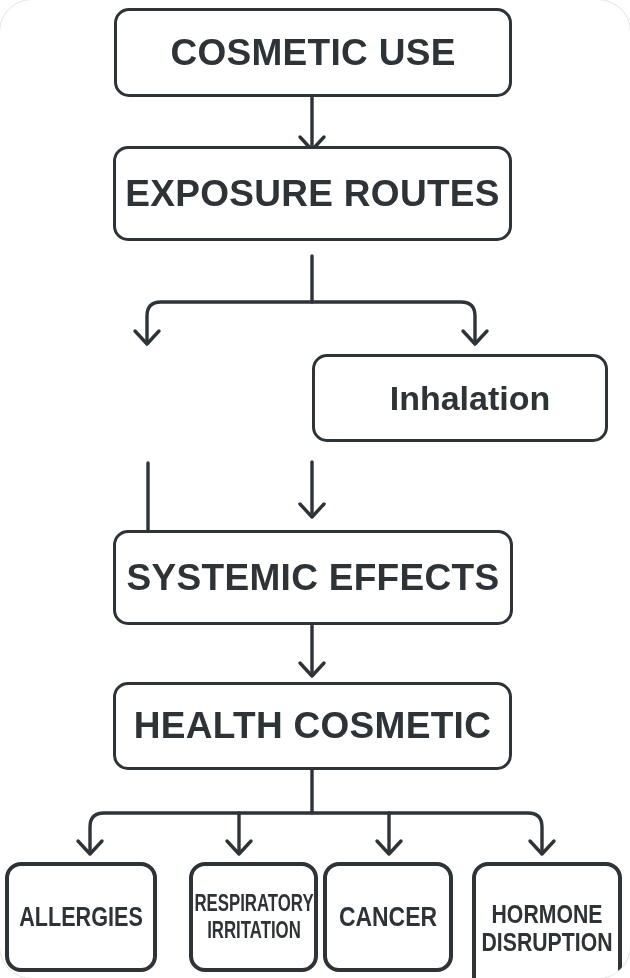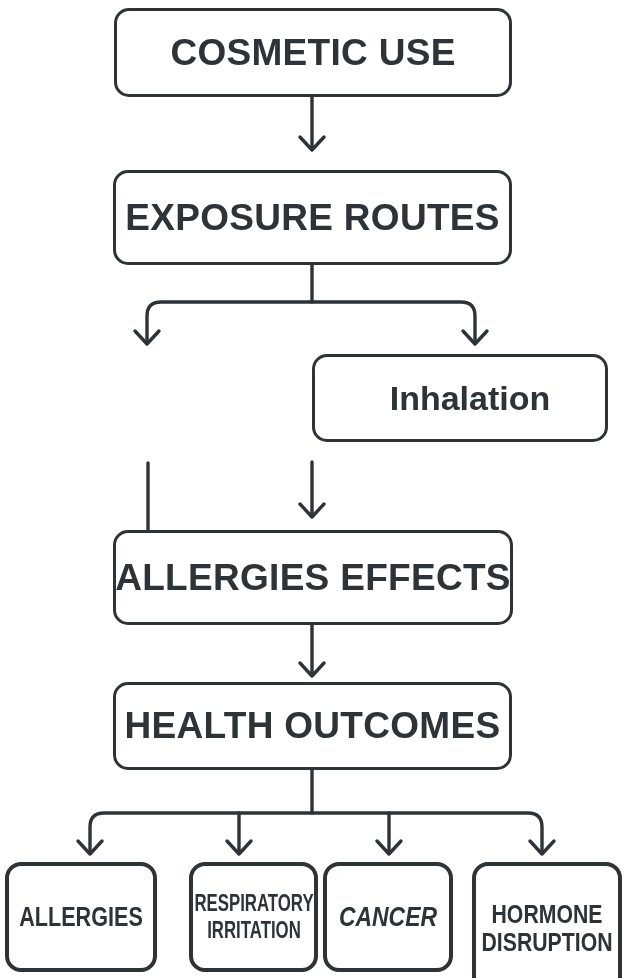--- a/index.html
+++ b/index.html
@@ -12,20 +12,21 @@
     background: #fff;
     font-family: "Liberation Sans", sans-serif;
   }
   #canvas {
     position: relative;
     width: 630px;
     height: 978px;
     background: var(--bg);
     outline: 1px solid #e3e3e3;
     overflow: hidden;
+    border-radius: 32px;
   }
   #connectors {
     position: absolute;
     left: 0; top: 0;
     width: 630px; height: 978px;
   }
   #connectors path {
     stroke: var(--ink);
     stroke-width: 3.4;
     fill: none;
@@ -70,28 +71,28 @@
     color: var(--ink);
   }
   
   .lbl-allergies   { width: 170px; font-size: 27px; transform: translate(-50%,-50%) scaleX(0.80); }
   .lbl-respiratory { width: 182px; font-size: 24px; transform: translate(-50%,-50%) scaleX(0.70); }
   .lbl-cancer      { width: 150px; font-size: 27px; transform: translate(-50%,-50%) scaleX(0.85); }
   .lbl-hormone     { width: 166px; font-size: 25px; transform: translate(-50%,-50%) scaleX(0.85); }
 
   
   #node-cosmetic-use      { left: 114px; top: 8px;   width: 398px; height: 89px; }
-  #node-exposure-routes   { left: 113px; top: 170px; width: 399px; height: 95px; }
+  #node-exposure-routes   { left: 113px; top: 146px; width: 399px; height: 95px; }
   #node-dermal-absorption { left: 27px;  top: 354px; width: 245px; height: 109px; }
   #node-inhalation        { left: 312px; top: 354px; width: 296px; height: 88px; padding-left: 20px; }
   #node-systemic-effects  { left: 113px; top: 530px; width: 400px; height: 95px; }
   #node-health-outcomes   { left: 113px; top: 682px; width: 399px; height: 88px; }
   #node-allergies         { left: 5px;   top: 862px; width: 152px; height: 110px; }
   #node-respiratory       { left: 189px; top: 862px; width: 129px; height: 110px; }
-  #node-cancer            { left: 323px; top: 862px; width: 130px; height: 110px; font-style: italic; }
+  #node-cancer            { left: 323px; top: 862px; width: 130px; height: 110px; }
   #node-hormone           { left: 472px; top: 862px; width: 150px; height: 131px; }
 </style>
 </head>
 <body>
 
 <div id="canvas">
 
   <svg id="connectors" viewBox="0 0 630 978" xmlns="http://www.w3.org/2000/svg">
 
     <g>
@@ -139,25 +140,25 @@
   <div class="node" id="node-exposure-routes">
     <span class="caps-label">EXPOSURE ROUTES</span>
   </div>
 
 
   <div class="node" id="node-inhalation">
     <span class="mixed-label">Inhalation</span>
   </div>
 
   <div class="node" id="node-systemic-effects">
-    <span class="caps-label">ALLERGIES EFFECTS</span>
+    <span class="caps-label">SYSTEMIC EFFECTS</span>
   </div>
 
   <div class="node" id="node-health-outcomes">
-    <span class="caps-label">HEALTH OUTCOMES</span>
+    <span class="caps-label">HEALTH COSMETIC</span>
   </div>
 
   <div class="node small" id="node-allergies">
     <span class="cond-label lbl-allergies">ALLERGIES</span>
   </div>
 
   <div class="node small" id="node-respiratory">
     <span class="cond-label lbl-respiratory">RESPIRATORY IRRITATION</span>
   </div>
 

